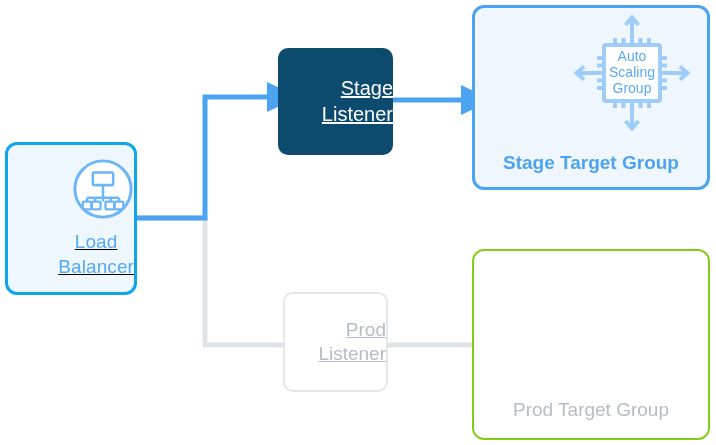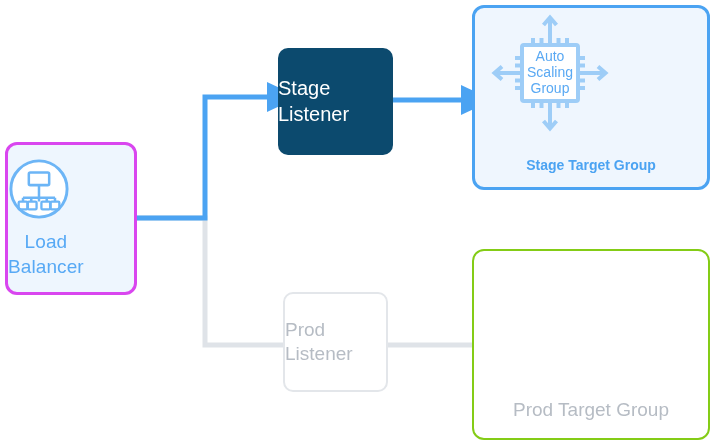--- a/index.html
+++ b/index.html
@@ -20,31 +20,32 @@
     width:716px; height:445px;
     pointer-events:none;
   }
 
   
   .node{
     position:absolute;
     box-sizing:border-box;
     display:flex;
     flex-direction:column;
-    align-items:flex-start;
+    align-items:flex-end;
     justify-content:center;
     text-align:center;
     line-height:1.28;
+    text-decoration:underline;
   }
 
   
   .lb-card{
     left:5px; top:142px; width:132px; height:153px;
     background:#eef6fe;
-    border:3px solid #d946ef;
+    border:3px solid #0ea5e9;
     border-radius:12px;
     z-index:4;
   }
   .lb-icon{
     width:62px;height:62px;
     margin-bottom:10px;
   }
   .lb-label{
     color:#57a9f5;
     font-size:19px;
@@ -85,21 +86,21 @@
   .stage-group .asg-wrap{
     margin-top:6px;
     width:150px;height:118px;
     position:relative;
   }
   .stage-group .group-label{
     position:absolute;
     left:0;right:0;
     bottom:12px;
     color:#4ba3f2;
-    font-size:14px;
+    font-size:19px;
     font-weight:700;
   }
 
   
   .prod-group{
     left:472px; top:249px; width:238px; height:191px;
     background:#ffffff;
     border:2px solid #84cc16;
     border-radius:12px;
     z-index:3;

